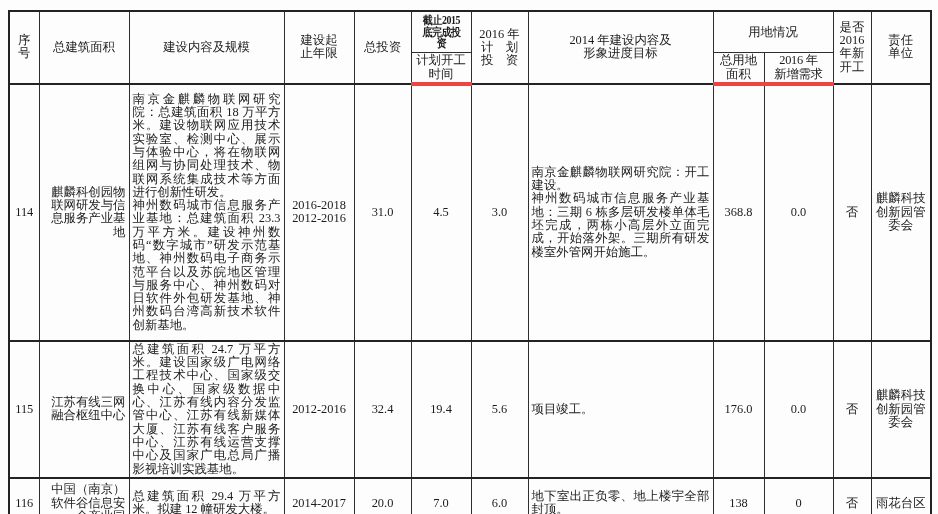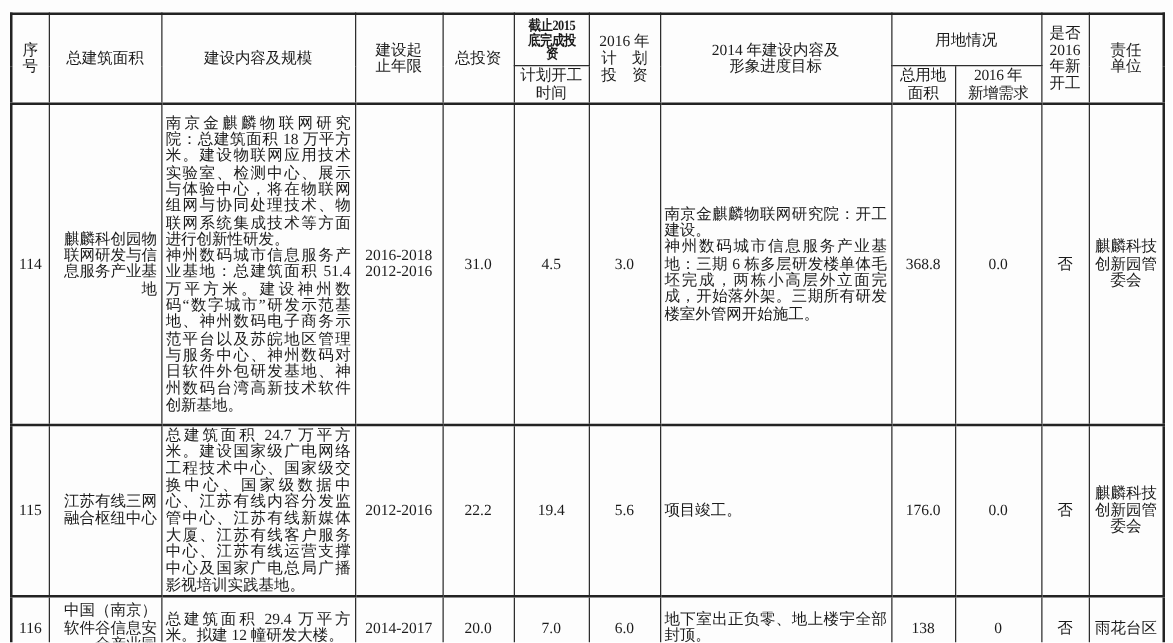--- a/index.html
+++ b/index.html
@@ -21,21 +21,21 @@
   .grid th,.grid td{
     border:1px solid #2e2e2e;
     padding:1px 3px;
     font-size:12.4px;
     line-height:13.3px;
     font-weight:normal;
     vertical-align:middle;
     overflow:hidden;
   }
   .grid thead th{text-align:center;}
-  .grid thead tr.h2 th{border-bottom:1px solid #ef4444;}
+  .grid thead tr.h2 th{border-bottom:4px solid #ef4444;}
   .grid tbody td{border-top:2px solid #232323;}
   tr.h1{height:28px;}
   tr.h2{height:27px;}
   tr.r114{height:257px;}
   tr.r115{height:130px;}
   tr.r116{height:51px;}
   .center{text-align:center;}
   .ml{white-space:pre-line;}
   .name-cell{font-weight:bold;text-align:right;}
   .rich-cell{text-align:justify;}
@@ -104,21 +104,21 @@
 新增需求</span></th>
       </tr>
     </thead>
     <tbody>
 
       <tr class="r114">
         <td class="center">114</td>
         <td class="name-cell">麒麟科创园物联网研发与信息服务产业基地</td>
         <td class="rich-cell">
           <div><b class="sub">南京金麒麟物联网研究院：</b><span>总建筑面积 18 万平方米。建设物联网应用技术实验室、检测中心、展示与体验中心，将在物联网组网与协同处理技术、物联网系统集成技术等方面进行创新性研发。</span></div>
-          <div><b class="sub">神州数码城市信息服务产业基地：</b><span>总建筑面积 51.4 万平方米。建设神州数码“数字城市”研发示范基地、神州数码电子商务示范平台以及苏皖地区管理与服务中心、神州数码对日软件外包研发基地、神州数码台湾高新技术软件创新基地。</span></div>
+          <div><b class="sub">神州数码城市信息服务产业基地：</b><span>总建筑面积 23.3 万平方米。建设神州数码“数字城市”研发示范基地、神州数码电子商务示范平台以及苏皖地区管理与服务中心、神州数码对日软件外包研发基地、神州数码台湾高新技术软件创新基地。</span></div>
         </td>
         <td class="center ml">2016-2018
 2012-2016</td>
         <td class="center">31.0</td>
         <td class="center">4.5</td>
         <td class="center">3.0</td>
         <td class="rich-cell">
           <div><b class="sub">南京金麒麟物联网研究院：</b><span>开工建设。</span></div>
           <div><b class="sub">神州数码城市信息服务产业基地：</b><span>三期 6 栋多层研发楼单体毛坯完成，两栋小高层外立面完成，开始落外架。三期所有研发楼室外管网开始施工。</span></div>
         </td>
@@ -126,21 +126,21 @@
         <td class="center">0.0</td>
         <td class="center">否</td>
         <td class="center">麒麟科技创新园管委会</td>
       </tr>
 
       <tr class="r115">
         <td class="center">115</td>
         <td class="name-cell">江苏有线三网融合枢纽中心</td>
         <td class="rich-cell"><span>总建筑面积 24.7 万平方米。建设国家级广电网络工程技术中心、国家级交换中心、国家级数据中心、江苏有线内容分发监管中心、江苏有线新媒体大厦、江苏有线客户服务中心、江苏有线运营支撑中心及国家广电总局广播影视培训实践基地。</span></td>
         <td class="center">2012-2016</td>
-        <td class="center">22.2</td>
+        <td class="center">32.4</td>
         <td class="center">19.4</td>
         <td class="center">5.6</td>
         <td class="rich-cell"><span>项目竣工。</span></td>
         <td class="center">176.0</td>
         <td class="center">0.0</td>
         <td class="center">否</td>
         <td class="center">麒麟科技创新园管委会</td>
       </tr>
 
       <tr class="r116">

